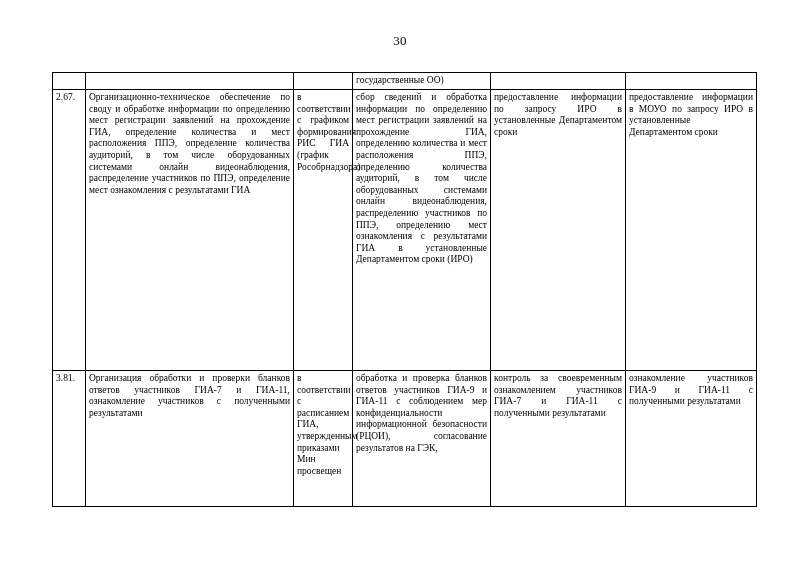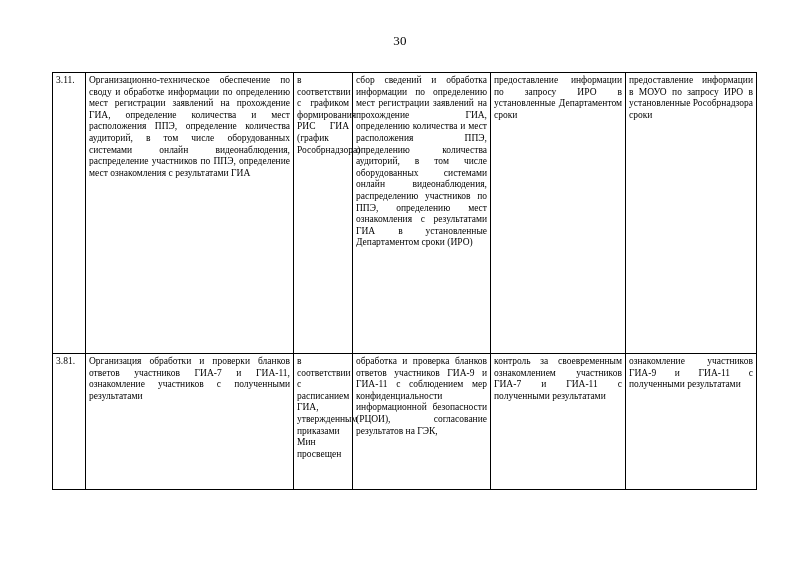--- a/index.html
+++ b/index.html
@@ -97,28 +97,36 @@
     <table class="doc-table">
       <colgroup>
         <col class="c-num">
         <col class="c-task">
         <col class="c-term">
         <col class="c-content">
         <col class="c-iro">
         <col class="c-mouo">
       </colgroup>
       <tbody>
+        <tr class="continued-row">
+          <td class="num"></td>
+          <td class="just"></td>
+          <td class="center"></td>
+          <td class="left">государственные ОО)</td>
+          <td class="just"></td>
+          <td class="just"></td>
+        </tr>
 
         <tr class="row-617">
-          <td class="num">3.11.</td>
+          <td class="num">2.67.</td>
           <td class="just">Организационно-техническое обеспечение по своду и обработке информации по определению мест регистрации заявлений на прохождение ГИА, определение количества и мест расположения ППЭ, определение количества аудиторий, в том числе оборудованных системами онлайн видеонаблюдения, распределение участников по ППЭ, определение мест ознакомления с результатами ГИА</td>
           <td class="center">в соответствии с графиком формирования РИС ГИА (график Рособрнадзора)</td>
           <td class="just">сбор сведений и обработка информации по определению мест регистрации заявлений на прохождение ГИА, определению количества и мест расположения ППЭ, определению количества аудиторий, в том числе оборудованных системами онлайн видеонаблюдения, распределению участников по ППЭ, определению мест ознакомления с результатами ГИА в установленные Департаментом сроки (ИРО)</td>
           <td class="just">предоставление информации по запросу ИРО в установленные Департаментом сроки</td>
-          <td class="just">предоставление информации в МОУО по запросу ИРО в установленные Рособрнадзора сроки</td>
+          <td class="just">предоставление информации в МОУО по запросу ИРО в установленные Департаментом сроки</td>
         </tr>
 
         <tr class="row-618">
           <td class="num">3.81.</td>
           <td class="just">Организация обработки и проверки бланков ответов участников ГИА-7 и ГИА-11, ознакомление участников с полученными результатами</td>
           <td class="center">в соответствии с расписанием ГИА, утвержденным приказами Мин просвещен</td>
           <td class="just">обработка и проверка бланков ответов участников ГИА-9 и ГИА-11 с соблюдением мер конфиденциальности информационной безопасности (РЦОИ), согласование результатов на ГЭК,</td>
           <td class="just">контроль за своевременным ознакомлением участников ГИА-7 и ГИА-11 с полученными результатами</td>
           <td class="just">ознакомление участников ГИА-9 и ГИА-11 с полученными результатами</td>
         </tr>

